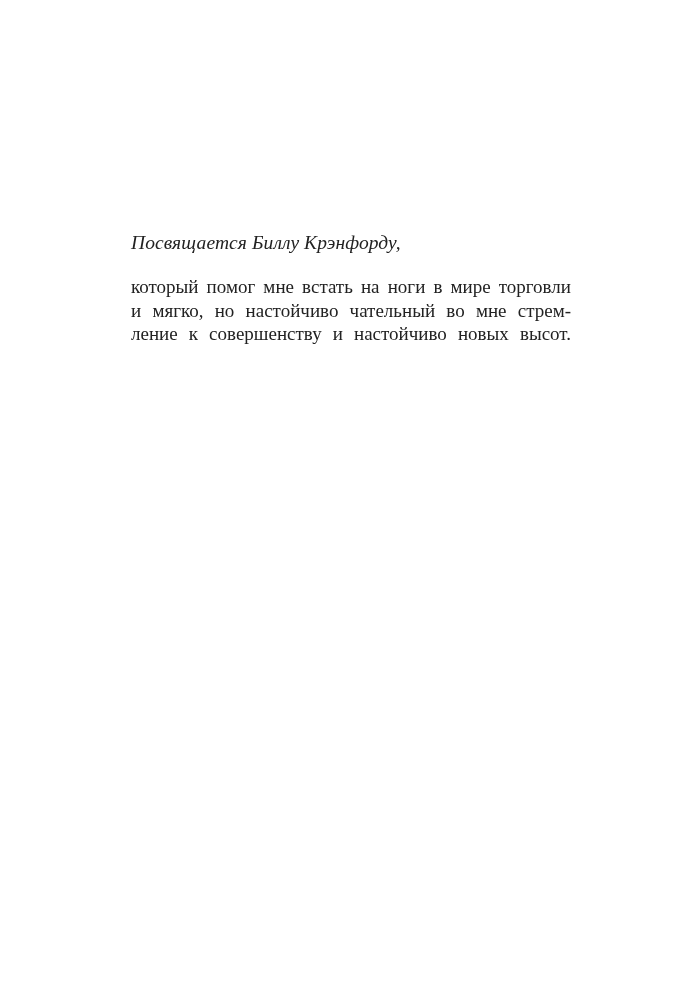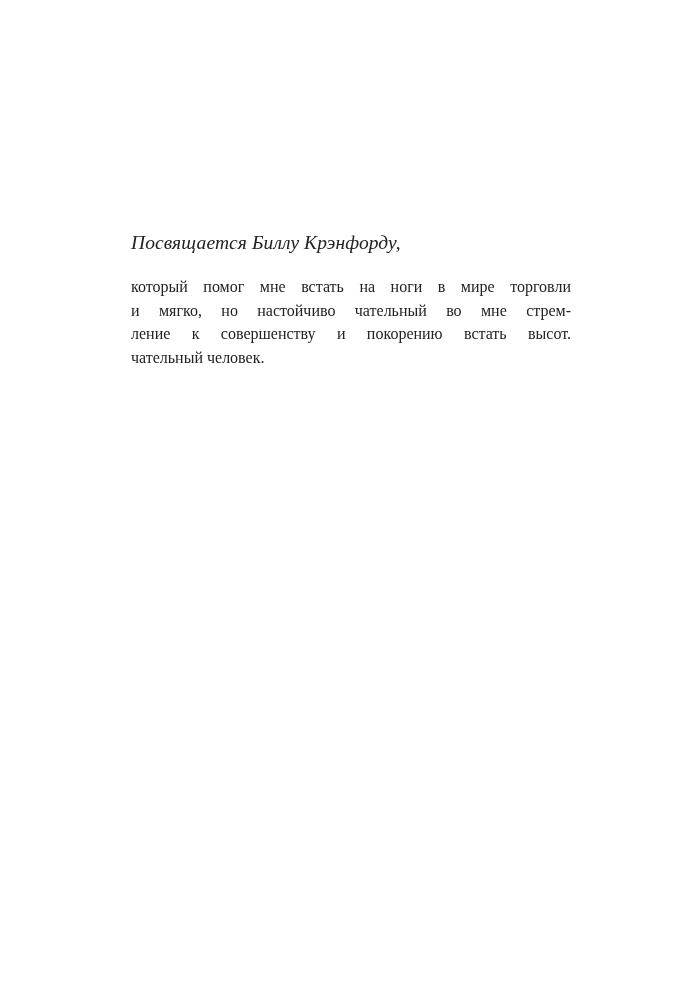--- a/index.html
+++ b/index.html
@@ -31,21 +31,21 @@
     .dedication-title {
       font-style: italic;
       font-size: 19.5px;
       line-height: 24px;
       margin: 0;
       white-space: nowrap;
       letter-spacing: 0.1px;
     }
     .dedication-body {
       margin: 20px 0 0 0;
-      font-size: 16px;
+      font-size: 19px;
       line-height: 23.6px;
     }
     .line {
       display: block;
       white-space: nowrap;
       text-align: justify;
       text-align-last: justify;
       width: 440px;
     }
     .line.last {
@@ -54,17 +54,16 @@
   </style>
 </head>
 <body>
 
 <div class="page">
   <div class="dedication">
     <p class="dedication-title">Посвящается Биллу Крэнфорду,</p>
     <div class="dedication-body">
       <span class="line">который помог мне встать на ноги в мире торговли</span>
       <span class="line">и мягко, но настойчиво чательный во мне стрем-</span>
-      <span class="line">ление к совершенству и покорению встать высот.</span>
-      <span class="line last">чательный человек.</span>
+      <span class="line">ление к совершенству и настойчиво новых высот.</span>
     </div>
   </div>
 </div>
 
 </body></html>

